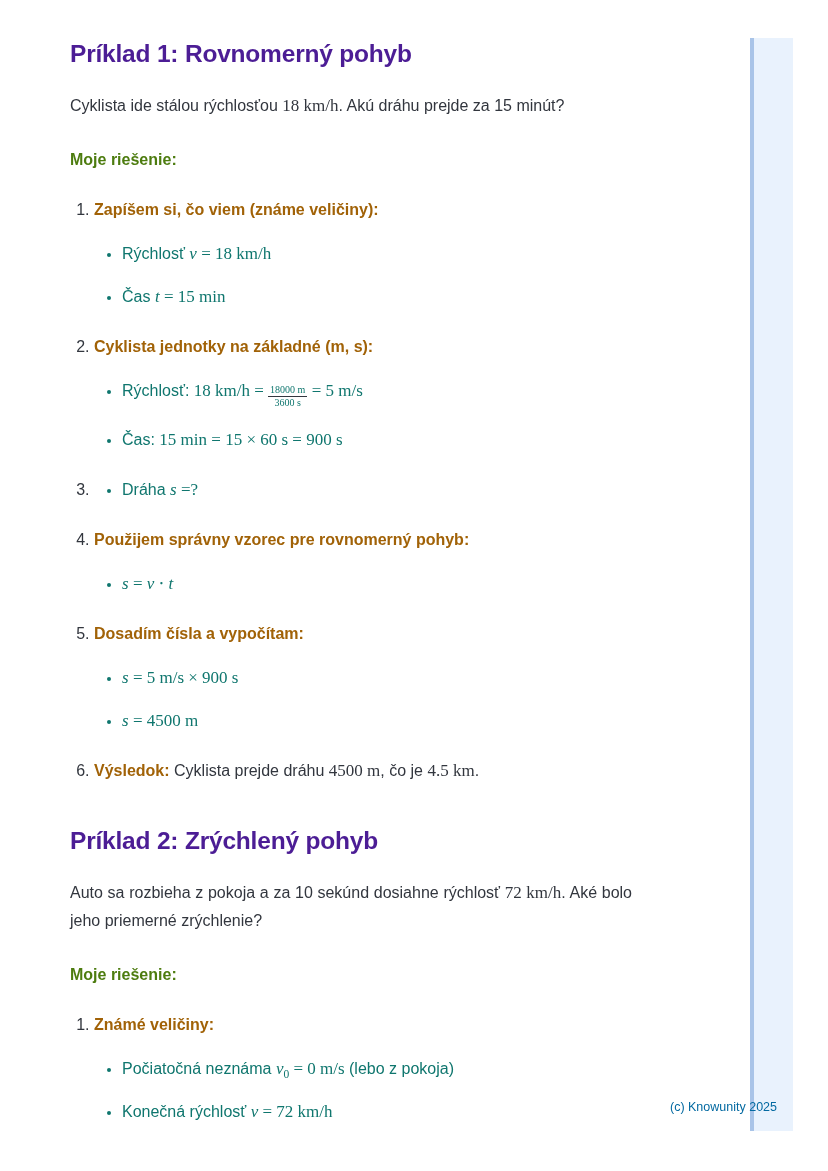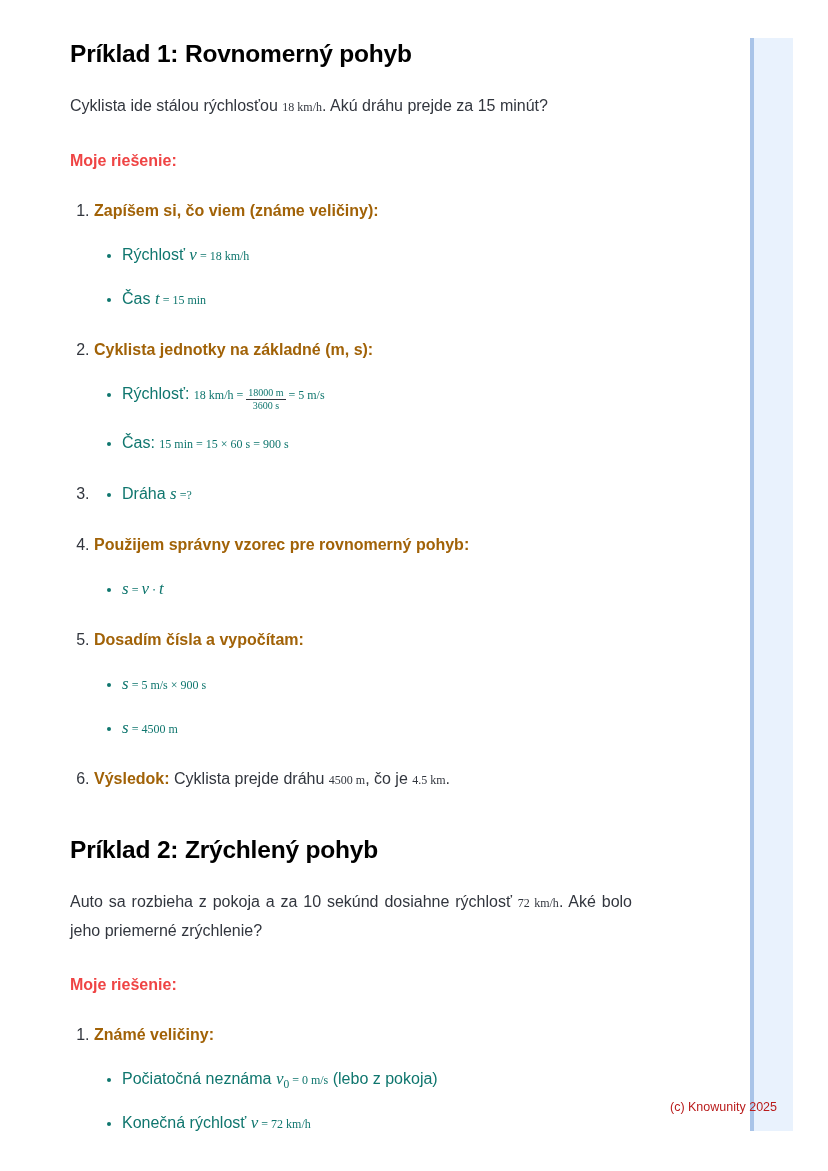--- a/index.html
+++ b/index.html
@@ -6,45 +6,45 @@
   body{
     width:828px;height:1171px;position:relative;background:#ffffff;
     font-family:"Liberation Sans",sans-serif;color:#32363e;overflow:hidden;
   }
   .edge-strip{
     position:absolute;top:38px;right:35px;width:39px;height:1093px;
     background:#e9f2fd;border-left:4px solid #a9c4e8;
   }
   .content{position:absolute;top:0;left:70px;width:562px;}
   h2{
-    color:#000000;font-size:24.5px;line-height:1.15;font-weight:700;
+    color:#4c1d95;font-size:24.5px;line-height:1.15;font-weight:700;
     margin:44px 0 24px;letter-spacing:-0.2px;
   }
   h2.first{margin-top:40px;}
   p{font-size:16px;line-height:28px;margin:0 0 26px;}
-  p.solution{font-weight:700;color:#ef4444;margin-bottom:24px;}
+  p.solution{font-weight:700;color:#4d7c0f;margin-bottom:24px;}
   p.justify{text-align:justify;}
   ol{margin:0 0 6px;padding-left:24px;}
   ol > li{font-size:16px;line-height:24px;margin-bottom:26px;}
   ol > li::marker{color:#32363e;font-weight:400;}
   .step-label .bold{font-weight:700;color:#a16207;}
   ul{list-style:disc;margin:20px 0 0;padding-left:28px;}
   ul > li{font-size:16px;line-height:24px;margin-bottom:19px;font-weight:400;color:#0f766e;}
   ul > li::marker{font-size:13px;}
-  .math{font-family:"Liberation Serif","DejaVu Serif",serif;font-size:12px;}
+  .math{font-family:"Liberation Serif","DejaVu Serif",serif;font-size:17px;}
   .mi{font-family:"Liberation Serif","DejaVu Serif",serif;font-size:17px;font-style:italic;}
   sub.math{font-size:11.5px;line-height:0;}
   .frac{
     display:inline-block;vertical-align:-10px;text-align:center;
     font-family:"Liberation Serif","DejaVu Serif",serif;font-size:10px;line-height:1.2;
   }
   .frac .num{display:block;border-bottom:1.2px solid #32363e;padding:0 2px;}
   .frac .den{display:block;}
   .watermark{
-    position:absolute;right:51px;top:1100px;font-size:12.5px;color:#b91c1c;
+    position:absolute;right:51px;top:1100px;font-size:12.5px;color:#0369a1;
   }
 </style>
 </head>
 <body>
 
 <div class="edge-strip"></div>
 
 <div class="content">
 
   <section>

